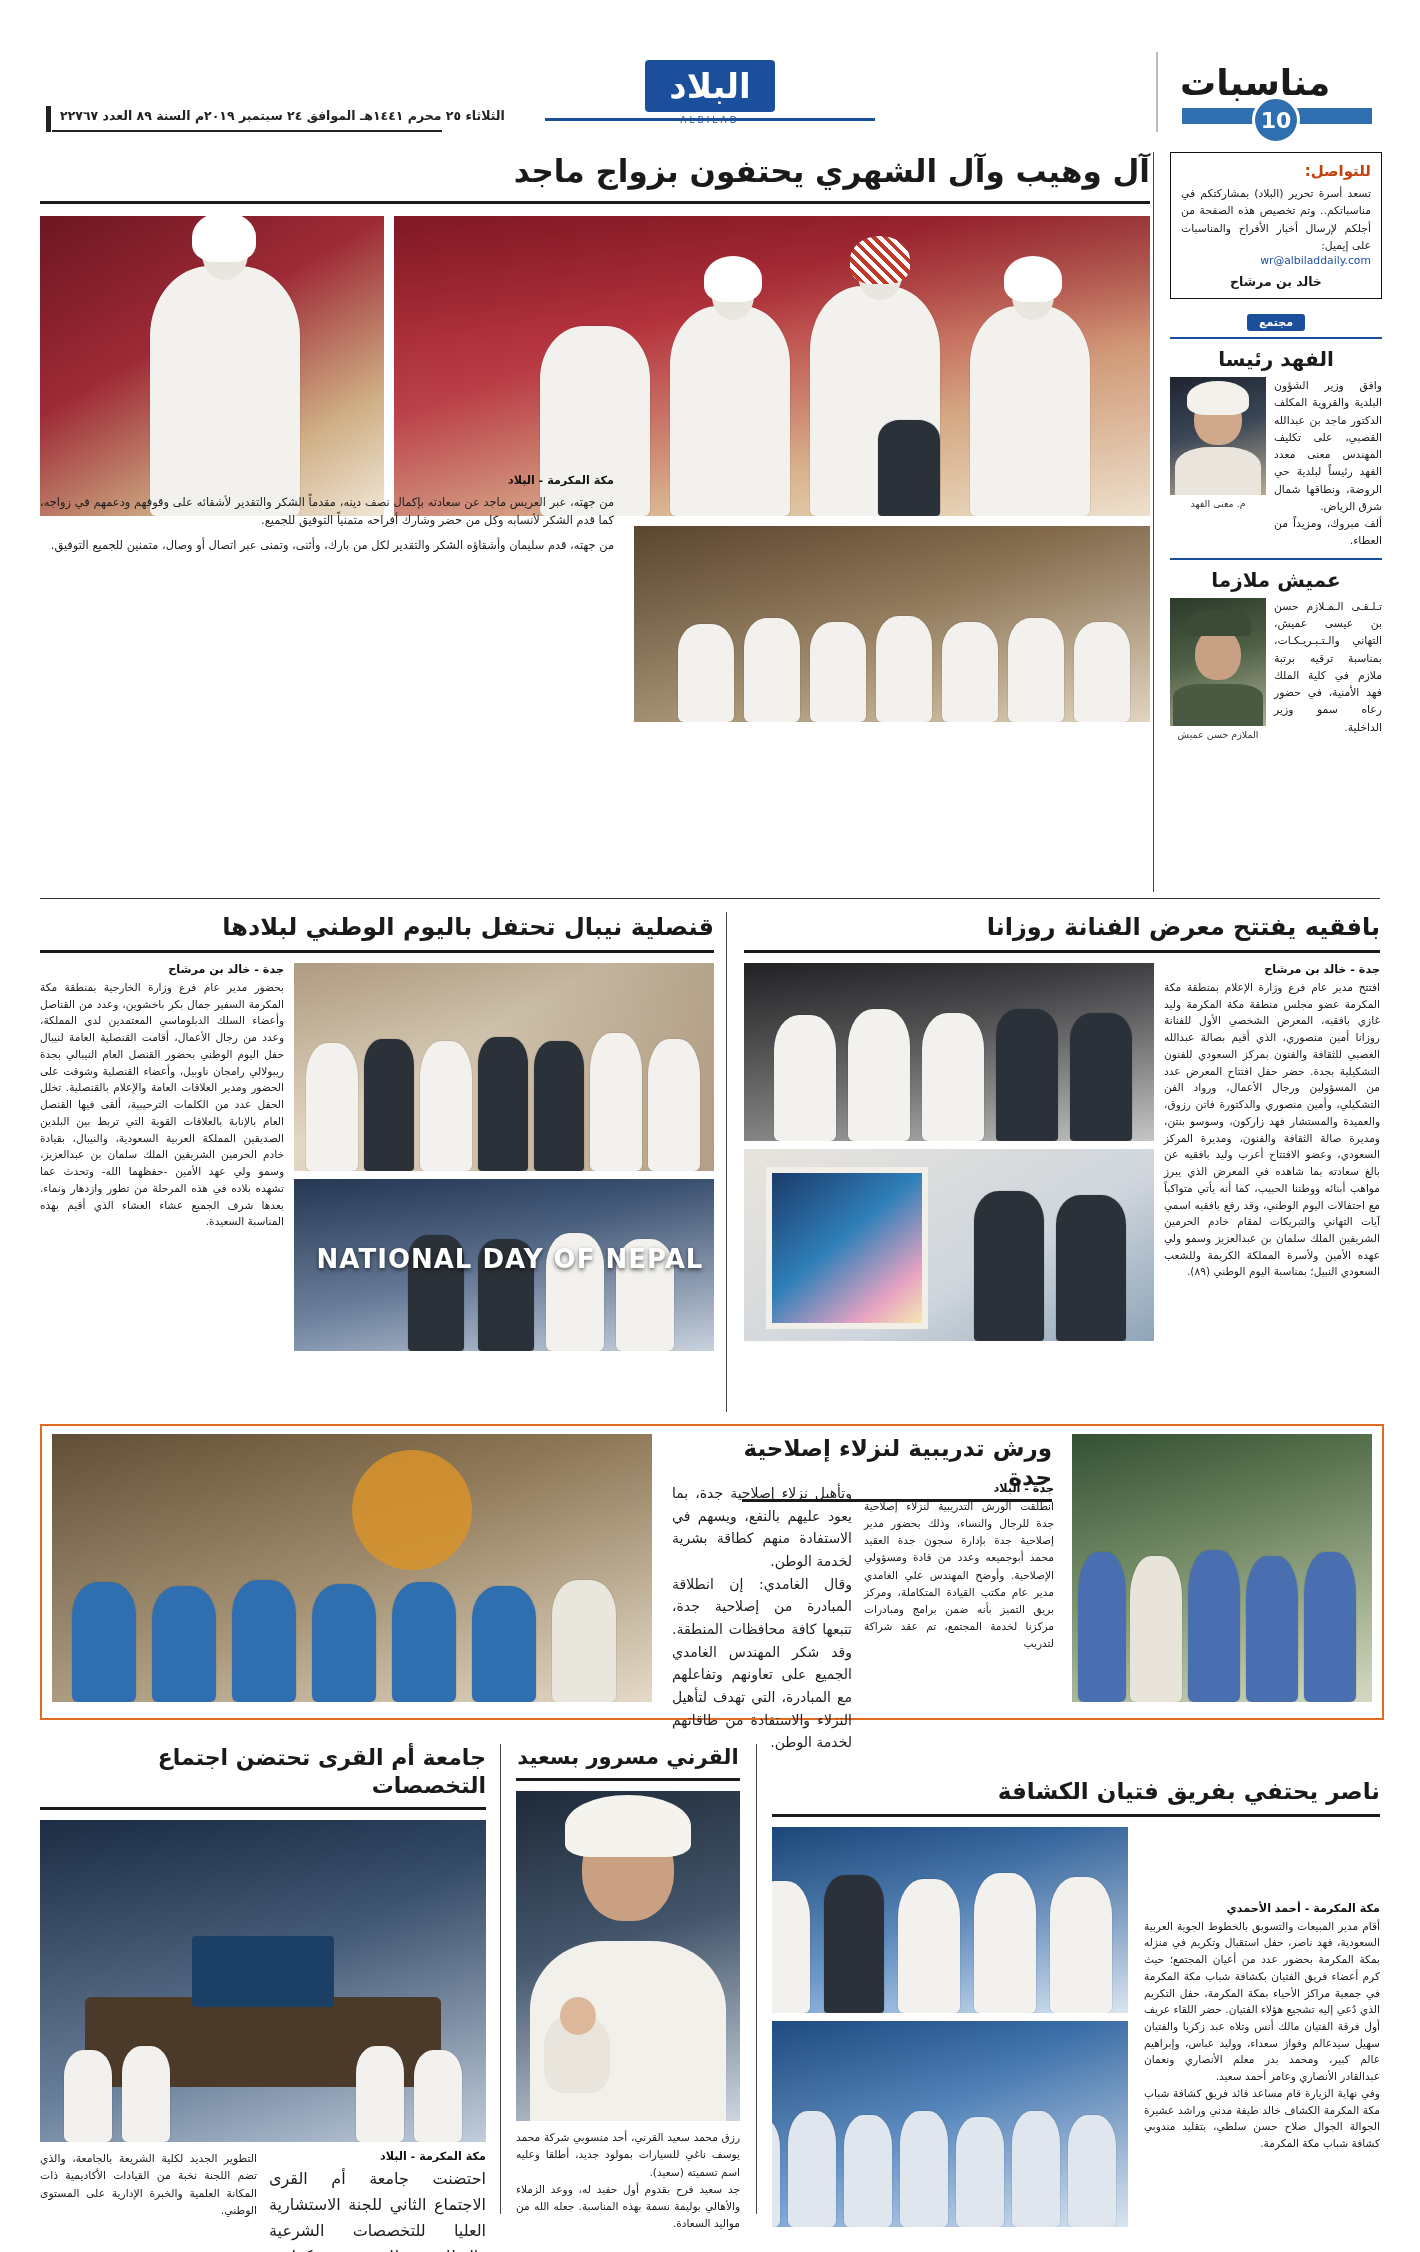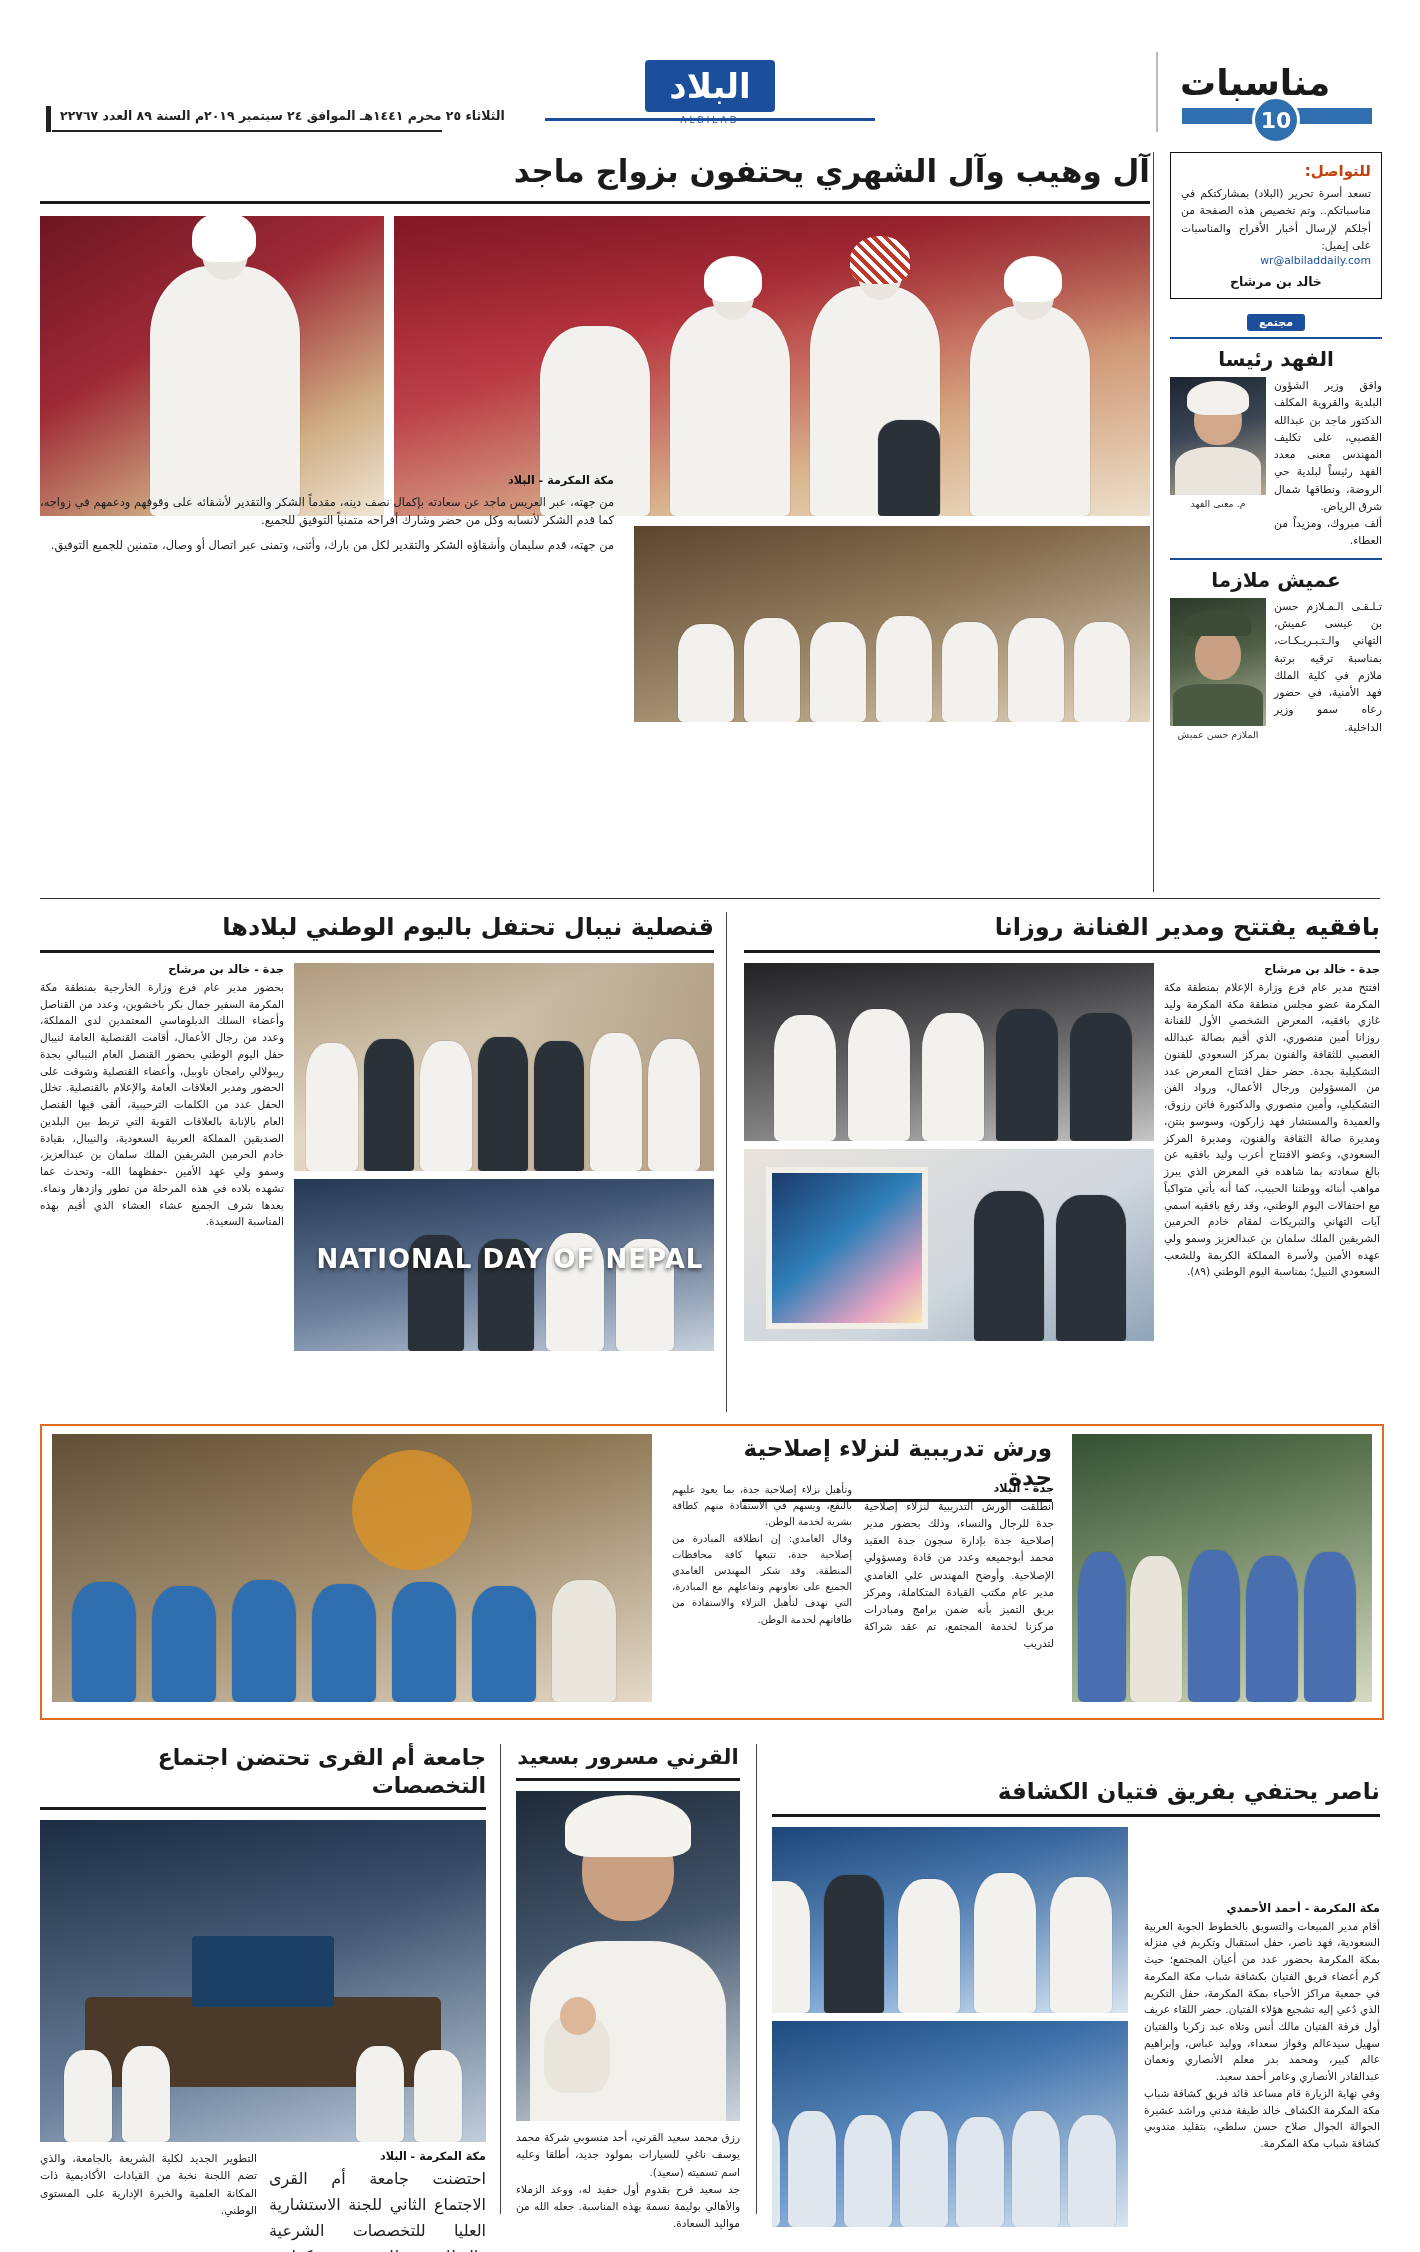--- a/index.html
+++ b/index.html
@@ -227,21 +227,21 @@
       <div style="flex:1;">
         <div class="byline">جدة - خالد بن مرشاح</div>
         <div class="body-txt" style="font-size:10.6px;line-height:1.58;">بحضور مدير عام فرع وزارة الخارجية بمنطقة مكة المكرمة السفير جمال بكر باخشوين، وعدد من القناصل وأعضاء السلك الدبلوماسي المعتمدين لدى المملكة، وعدد من رجال الأعمال، أقامت القنصلية العامة لنيبال حفل اليوم الوطني بحضور القنصل العام النيبالي بجدة ريبولالي رامجان ناوبيل، وأعضاء القنصلية وشوقت على الحضور ومدير العلاقات العامة والإعلام بالقنصلية. تخلل الحفل عدد من الكلمات الترحيبية، ألقى فيها القنصل العام بالإنابة بالعلاقات القوية التي تربط بين البلدين الصديقين المملكة العربية السعودية، والنيبال، بقيادة خادم الحرمين الشريفين الملك سلمان بن عبدالعزيز، وسمو ولي عهد الأمين -حفظهما الله- وتحدث عما تشهده بلاده في هذه المرحلة من تطور وازدهار ونماء. بعدها شرف الجميع عشاء العشاء الذي أقيم بهذه المناسبة السعيدة.</div>
       </div>
     </div>
   </div>
 
   <div class="col-rule-v" style="left:726px;top:912px;height:500px;"></div>
 
   <div class="sec" style="left:744px;top:912px;width:636px;">
-    <h3 class="head">بافقيه يفتتح ومدير الفنانة روزانا</h3>
+    <h3 class="head">بافقيه يفتتح معرض الفنانة روزانا</h3>
     <div class="hr-thick" style="margin-top:8px;"></div>
     <div style="display:flex;gap:10px;margin-top:10px;">
       <div style="width:216px;">
         <div class="byline">جدة - خالد بن مرشاح</div>
         <div class="body-txt" style="font-size:10.6px;line-height:1.58;">افتتح مدير عام فرع وزارة الإعلام بمنطقة مكة المكرمة عضو مجلس منطقة مكة المكرمة وليد غازي بافقيه، المعرض الشخصي الأول للفنانة روزانا أمين منصوري، الذي أقيم بصالة عبدالله الغصبي للثقافة والفنون بمركز السعودي للفنون التشكيلية بجدة. حضر حفل افتتاح المعرض عدد من المسؤولين ورجال الأعمال، ورواد الفن التشكيلي، وأمين منصوري والدكتورة فاتن رزوق، والعميدة والمستشار فهد زاركون، وسوسو بنتن، ومديرة صالة الثقافة والفنون، ومديرة المركز السعودي، وعضو الافتتاح أعرب وليد بافقيه عن بالغ سعادته بما شاهده في المعرض الذي يبرز مواهب أبنائه ووطننا الحبيب، كما أنه يأتي متواكباً مع احتفالات اليوم الوطني، وقد رفع بافقيه اسمي آيات التهاني والتبريكات لمقام خادم الحرمين الشريفين الملك سلمان بن عبدالعزيز وسمو ولي عهده الأمين ولأسرة المملكة الكريمة وللشعب السعودي النبيل؛ بمناسبة اليوم الوطني (٨٩).</div>
       </div>
       <div style="flex:1;">
         <div class="photo grad9" style="height:178px;">
           <div style="position:absolute;inset:0;background:linear-gradient(180deg,rgba(25,25,30,.55),rgba(215,215,215,.35));"></div>
           <div class="figs" style="height:75%;">
@@ -280,21 +280,21 @@
           <div class="fig" style="right:246px;width:48px;height:150px;background:#4a6fb0;"></div>
         </div>
       </div>
 
       <div style="position:absolute;right:318px;width:190px;top:48px;">
         <div class="byline">جدة - البلاد</div>
         <div class="body-txt" style="font-size:10.6px;">انطلقت الورش التدريبية لنزلاء إصلاحية جدة للرجال والنساء، وذلك بحضور مدير إصلاحية جدة بإدارة سجون جدة العقيد محمد أبوجميعه وعدد من قادة ومسؤولي الإصلاحية. وأوضح المهندس علي الغامدي مدير عام مكتب القيادة المتكاملة، ومركز بريق التميز بأنه ضمن برامج ومبادرات مركزنا لخدمة المجتمع، تم عقد شراكة لتدريب</div>
       </div>
 
       <div style="position:absolute;right:520px;width:180px;top:48px;">
-        <div class="body-txt" style="font-size:10px;white-space:pre-line;">وتأهيل نزلاء إصلاحية جدة، بما يعود عليهم بالنفع، ويسهم في الاستفادة منهم كطاقة بشرية لخدمة الوطن.
+        <div class="body-txt" style="font-size:14px;white-space:pre-line;">وتأهيل نزلاء إصلاحية جدة، بما يعود عليهم بالنفع، ويسهم في الاستفادة منهم كطاقة بشرية لخدمة الوطن.
 وقال الغامدي: إن انطلاقة المبادرة من إصلاحية جدة، تتبعها كافة محافظات المنطقة. وقد شكر المهندس الغامدي الجميع على تعاونهم وتفاعلهم مع المبادرة، التي تهدف لتأهيل النزلاء والاستفادة من طاقاتهم لخدمة الوطن.</div>
       </div>
 
       <div class="photo grad8" style="position:absolute;left:0;top:0;width:600px;height:268px;">
         <div style="position:absolute;inset:0;background:linear-gradient(180deg,rgba(110,90,60,.3),rgba(240,235,225,.3));"></div>
         <div style="position:absolute;left:300px;top:16px;width:120px;height:120px;border-radius:50%;background:#d8932a;opacity:.85;"></div>
         <div class="figs" style="height:60%;">
           <div class="fig" style="left:20px;width:64px;height:120px;background:#2f6fb0;"></div>
           <div class="fig" style="left:100px;width:64px;height:116px;background:#2f6fb0;"></div>
           <div class="fig" style="left:180px;width:64px;height:122px;background:#2f6fb0;"></div>

